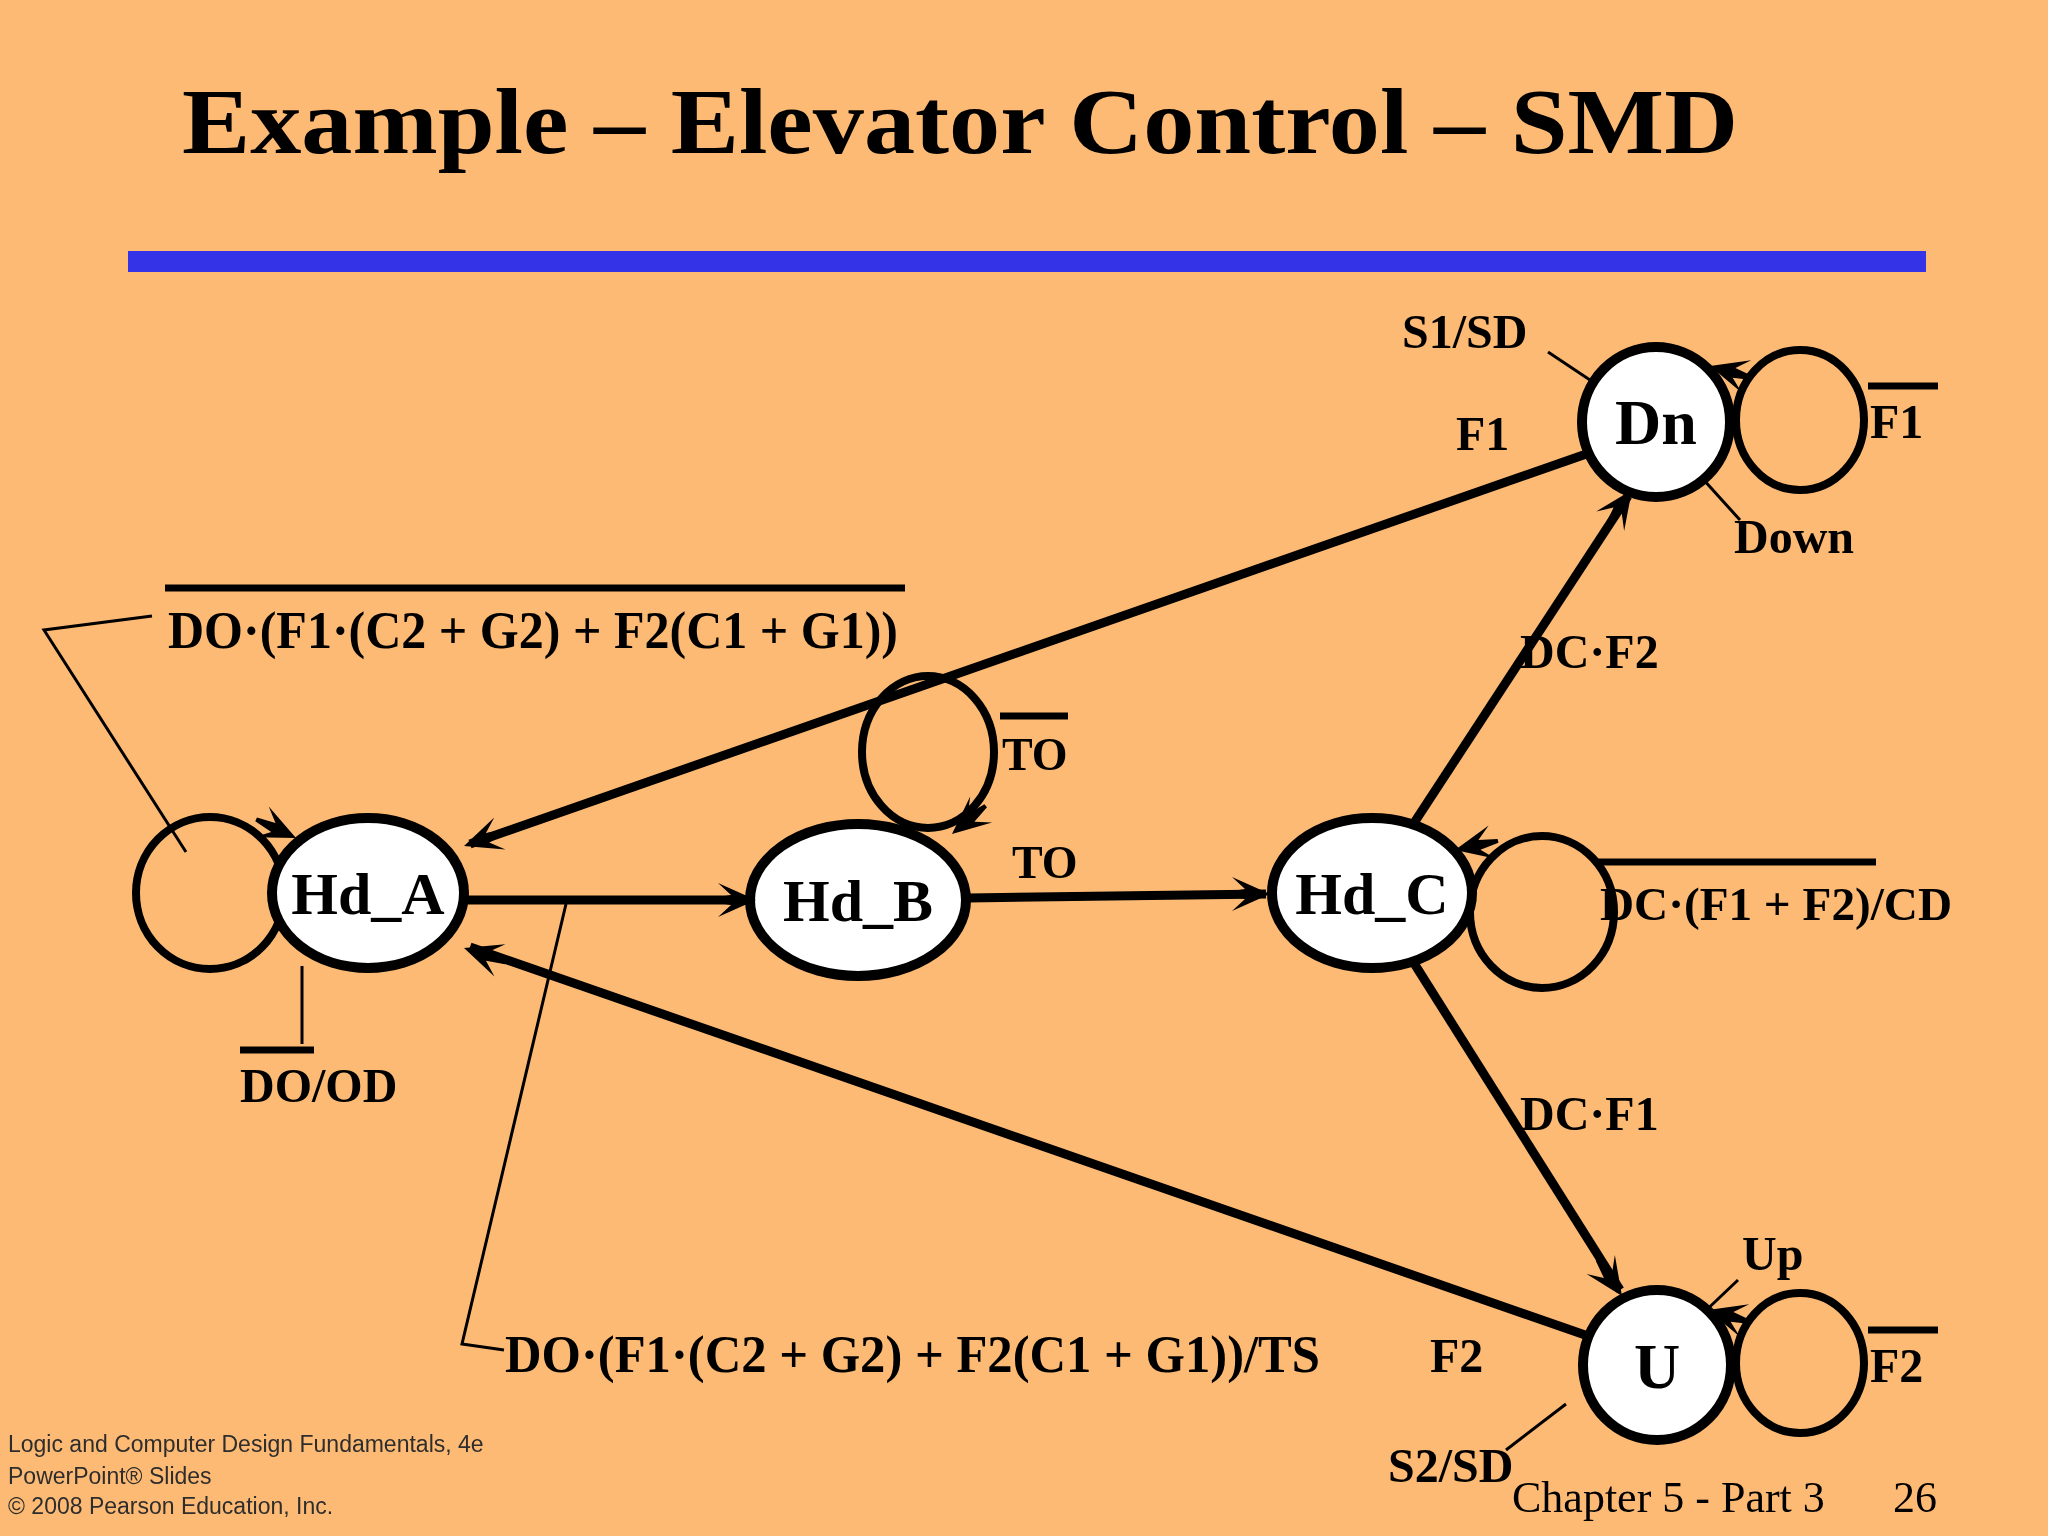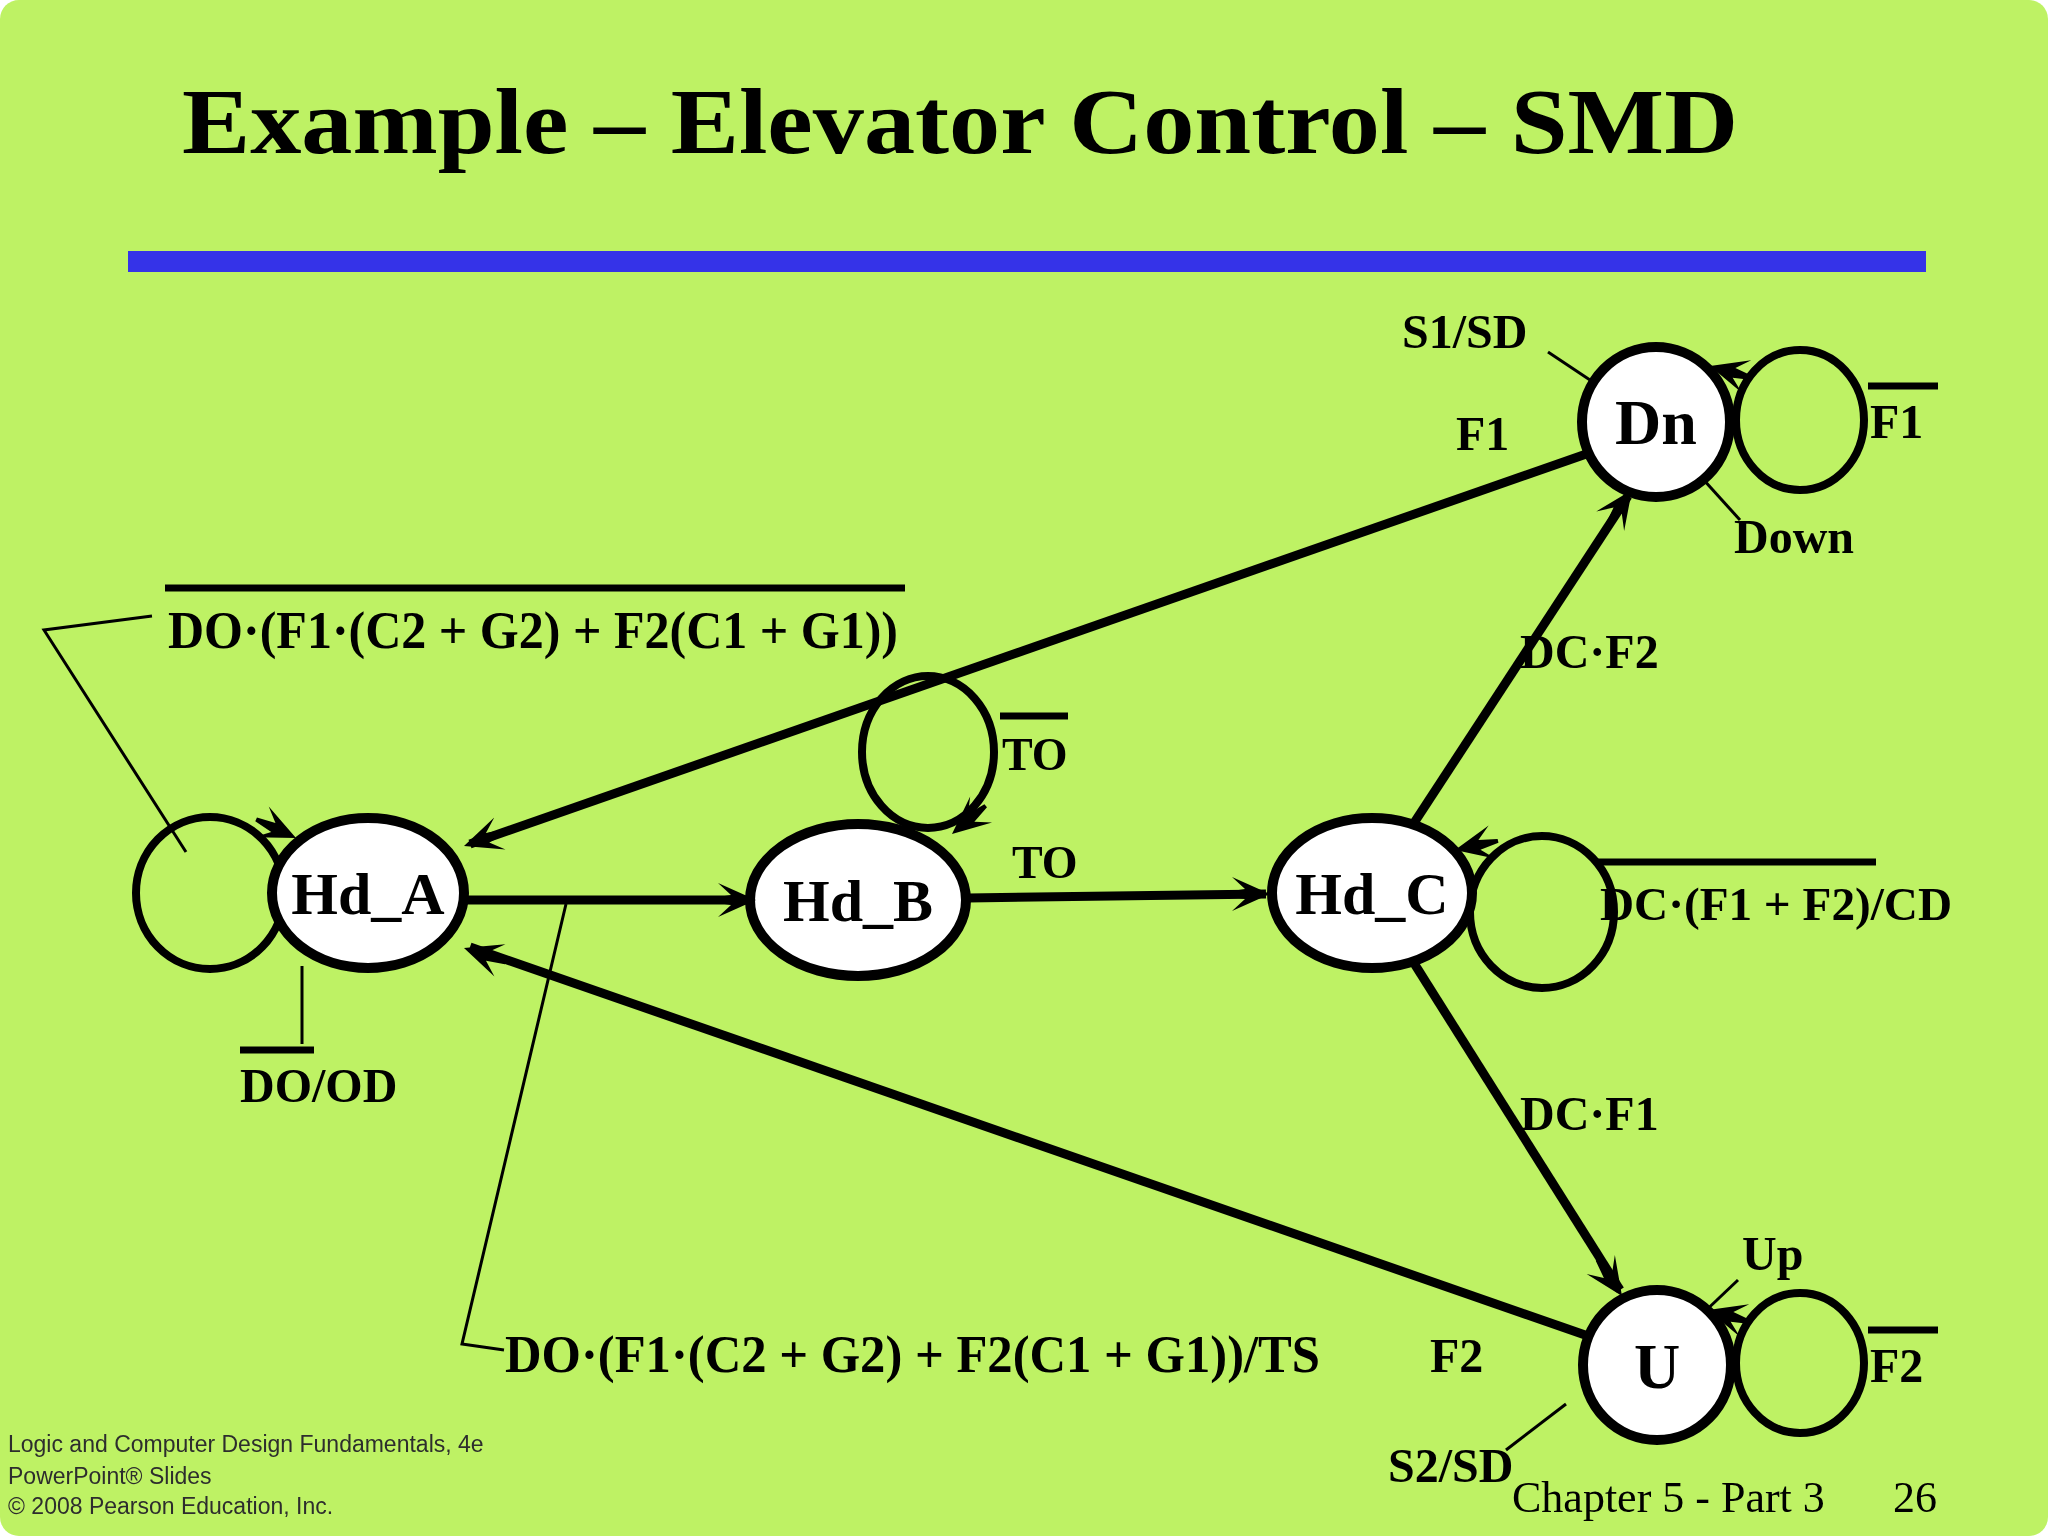--- a/index.html
+++ b/index.html
@@ -1,18 +1,18 @@
 <!DOCTYPE html>
 <html><head>
 <meta charset="utf-8">
 <style>
   html,body { margin:0; padding:0; background:#ffffff; }
   #slide {
-    position:relative; width:2048px; height:1536px; background:#bef264;
-    overflow:hidden; font-family:"Liberation Serif", serif;border-radius:19px;
+    position:relative; width:2048px; height:1536px; background:#fdba74;
+    overflow:hidden; font-family:"Liberation Serif", serif;
   }
   svg { position:absolute; left:0; top:0; }
   .state-ellipse { fill:#ffffff; stroke:#000000; stroke-width:10; }
   .loop { fill:none; stroke:#000000; stroke-width:8; }
   .edge { stroke:#000000; stroke-width:9; fill:none; }
   .pointer { stroke:#000000; stroke-width:3; fill:none; }
   .overline { stroke:#000000; stroke-width:7; }
   .arrowhead { fill:#000000; }
   text { fill:#000000; }
   .title-text { font-size:94px; font-weight:bold; }

